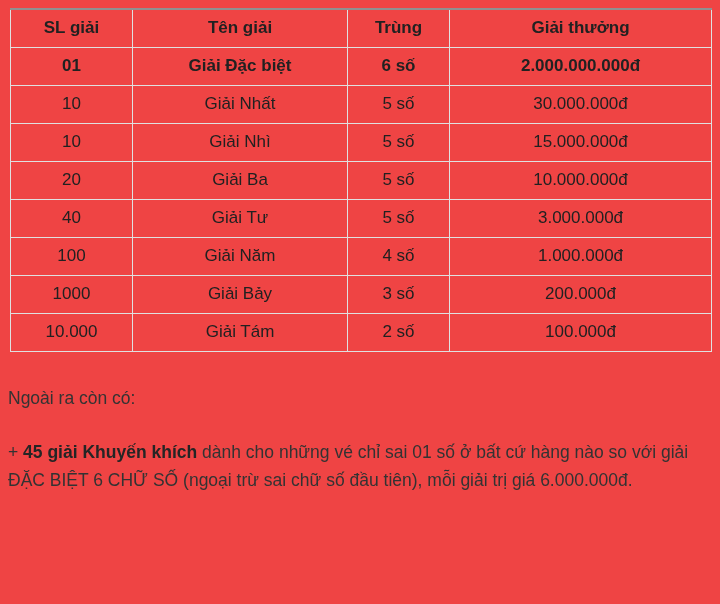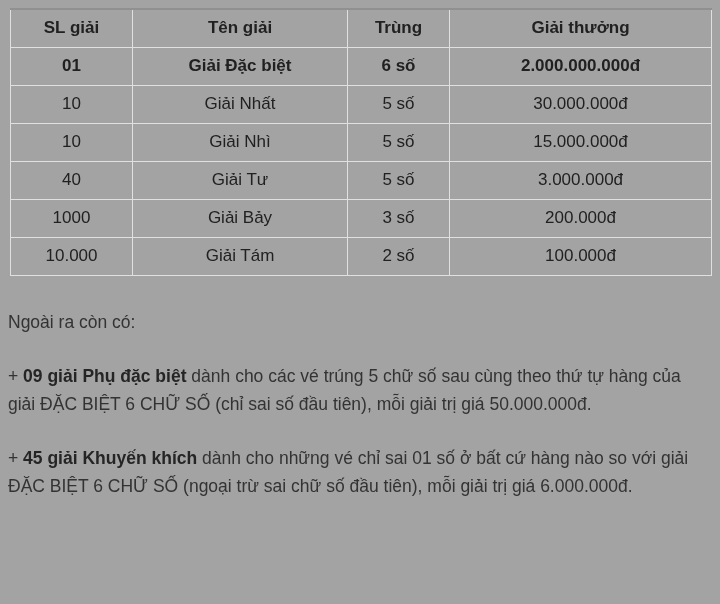--- a/index.html
+++ b/index.html
@@ -5,21 +5,21 @@
   html, body {
     margin: 0;
     padding: 0;
     background: #ffffff;
     font-family: "Liberation Sans", "DejaVu Sans", sans-serif;
     color: #2e2e2e;
   }
   .page {
     width: 720px;
     height: 604px;
-    background: #a3a3a3;
+    background: #ef4444;
     overflow: hidden;
     box-sizing: border-box;
   }
   table.prize-table {
     border-collapse: collapse;
     table-layout: fixed;
     width: 701px;
     margin: 8px 0 0 10px;
     border: 1px solid #e0e0e0;
     border-top: 2px solid #909090;
@@ -96,41 +96,52 @@
         <td>5 số</td>
         <td>30.000.000đ</td>
       </tr>
       <tr>
         <td>10</td>
         <td>Giải Nhì</td>
         <td>5 số</td>
         <td>15.000.000đ</td>
       </tr>
       <tr>
+        <td>20</td>
+        <td>Giải Ba</td>
+        <td>5 số</td>
+        <td>10.000.000đ</td>
+      </tr>
+      <tr>
         <td>40</td>
         <td>Giải Tư</td>
         <td>5 số</td>
         <td>3.000.000đ</td>
+      </tr>
+      <tr>
+        <td>100</td>
+        <td>Giải Năm</td>
+        <td>4 số</td>
+        <td>1.000.000đ</td>
       </tr>
       <tr>
         <td>1000</td>
         <td>Giải Bảy</td>
         <td>3 số</td>
         <td>200.000đ</td>
       </tr>
       <tr>
         <td>10.000</td>
         <td>Giải Tám</td>
         <td>2 số</td>
         <td>100.000đ</td>
       </tr>
     </tbody>
   </table>
 
   <div class="notes">
     <p class="notes-intro">Ngoài ra còn có:</p>
 
-    <p class="note-para"><span>+ </span><span class="note-bold">09 giải Phụ đặc biệt</span><span> dành cho các vé trúng 5 chữ số sau cùng theo thứ tự hàng của giải ĐẶC BIỆT 6 CHỮ SỐ (chỉ sai số đầu tiên), mỗi giải trị giá 50.000.000đ.</span></p>
 
     <p class="note-para"><span>+ </span><span class="note-bold">45 giải Khuyến khích</span><span> dành cho những vé chỉ sai 01 số ở bất cứ hàng nào so với giải ĐẶC BIỆT 6 CHỮ SỐ (ngoại trừ sai chữ số đầu tiên), mỗi giải trị giá 6.000.000đ.</span></p>
   </div>
 
 </div>
 
 </body></html>

